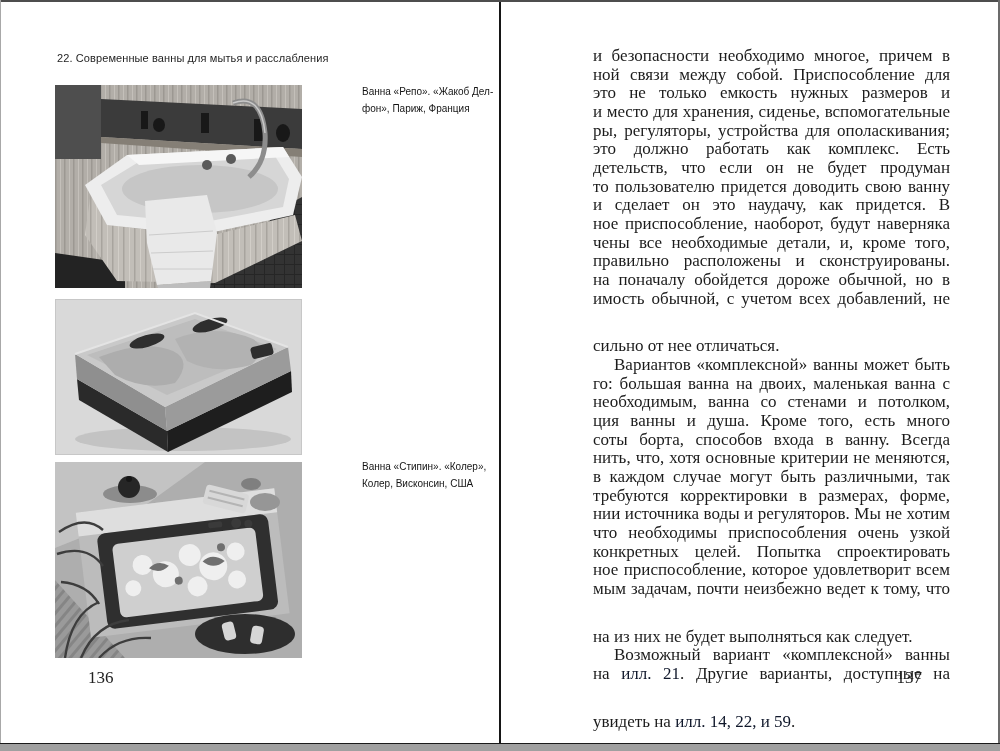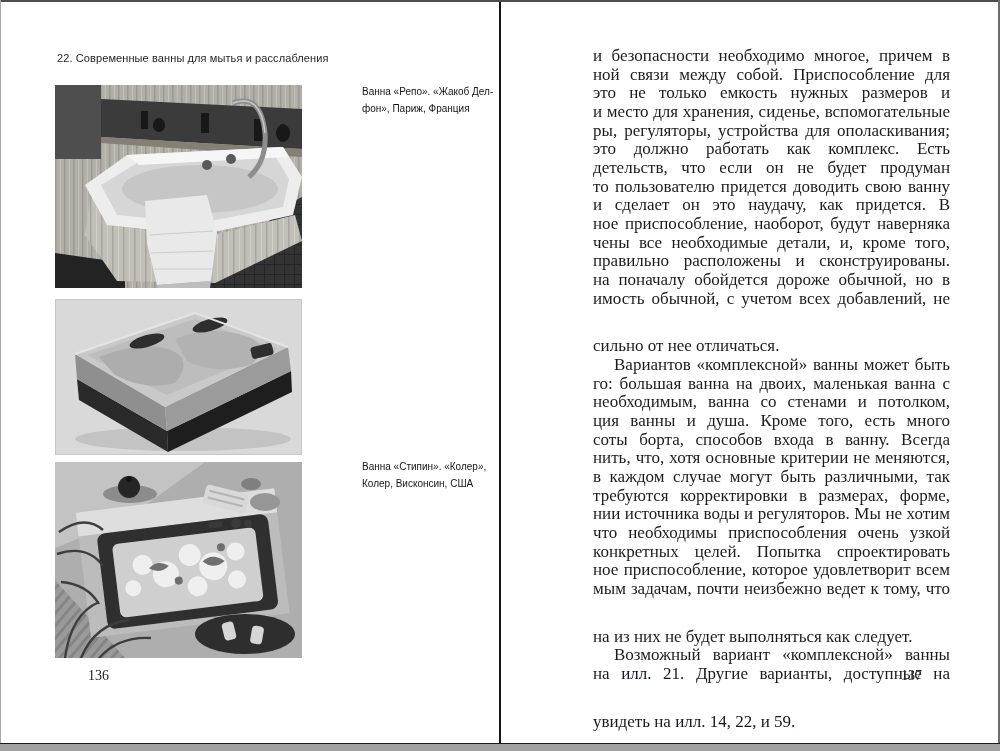--- a/index.html
+++ b/index.html
@@ -38,21 +38,21 @@
     white-space: pre-line;
     margin-left: 44px;
   }
   .cap-1 { top:83px; }
   .cap-2 { top:295px; }
   .cap-3 { top:458px; }
 
   .page-number {
     position:absolute; top:668px;
     font-family:"Liberation Serif", serif;
-    font-size:14px; color:#222222;
+    font-size:17px; color:#222222;
   }
   .pn-left  { left:88px; }
   .pn-right { left:856px; width:66px; text-align:right; }
 
   .body-text {
     position:absolute; left:593px; top:47px; width:357px;
     font-family:"Liberation Serif", serif;
     font-size:17px; color:#1b1b1b;
   }
   .tline {

